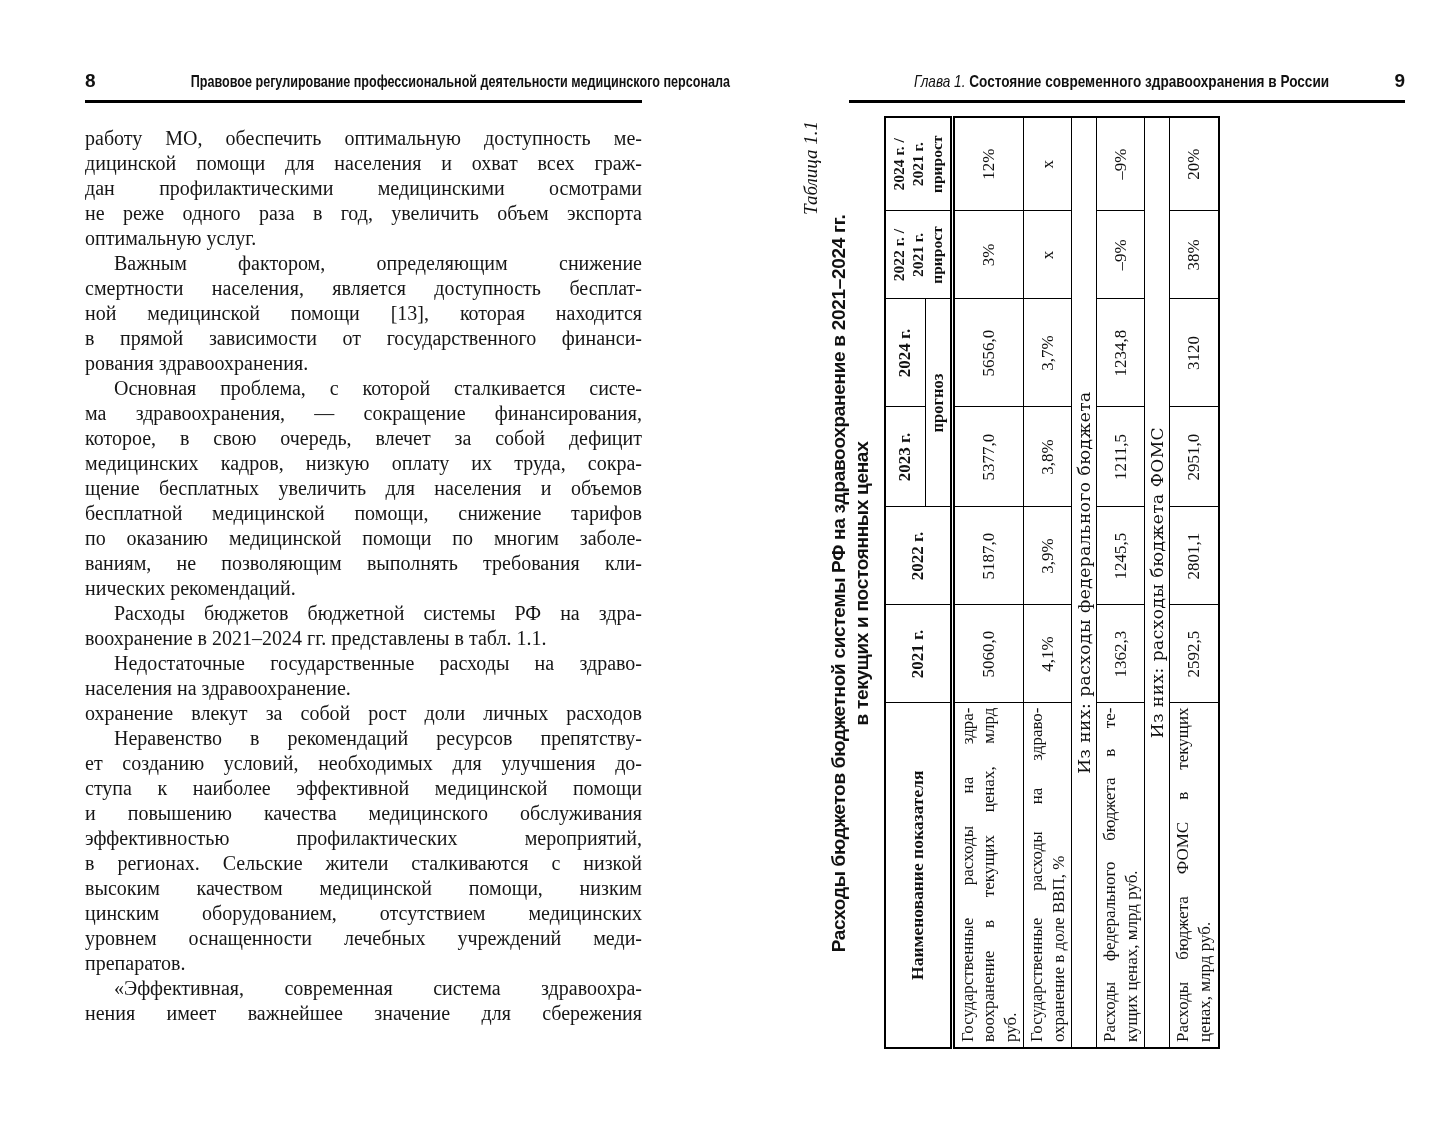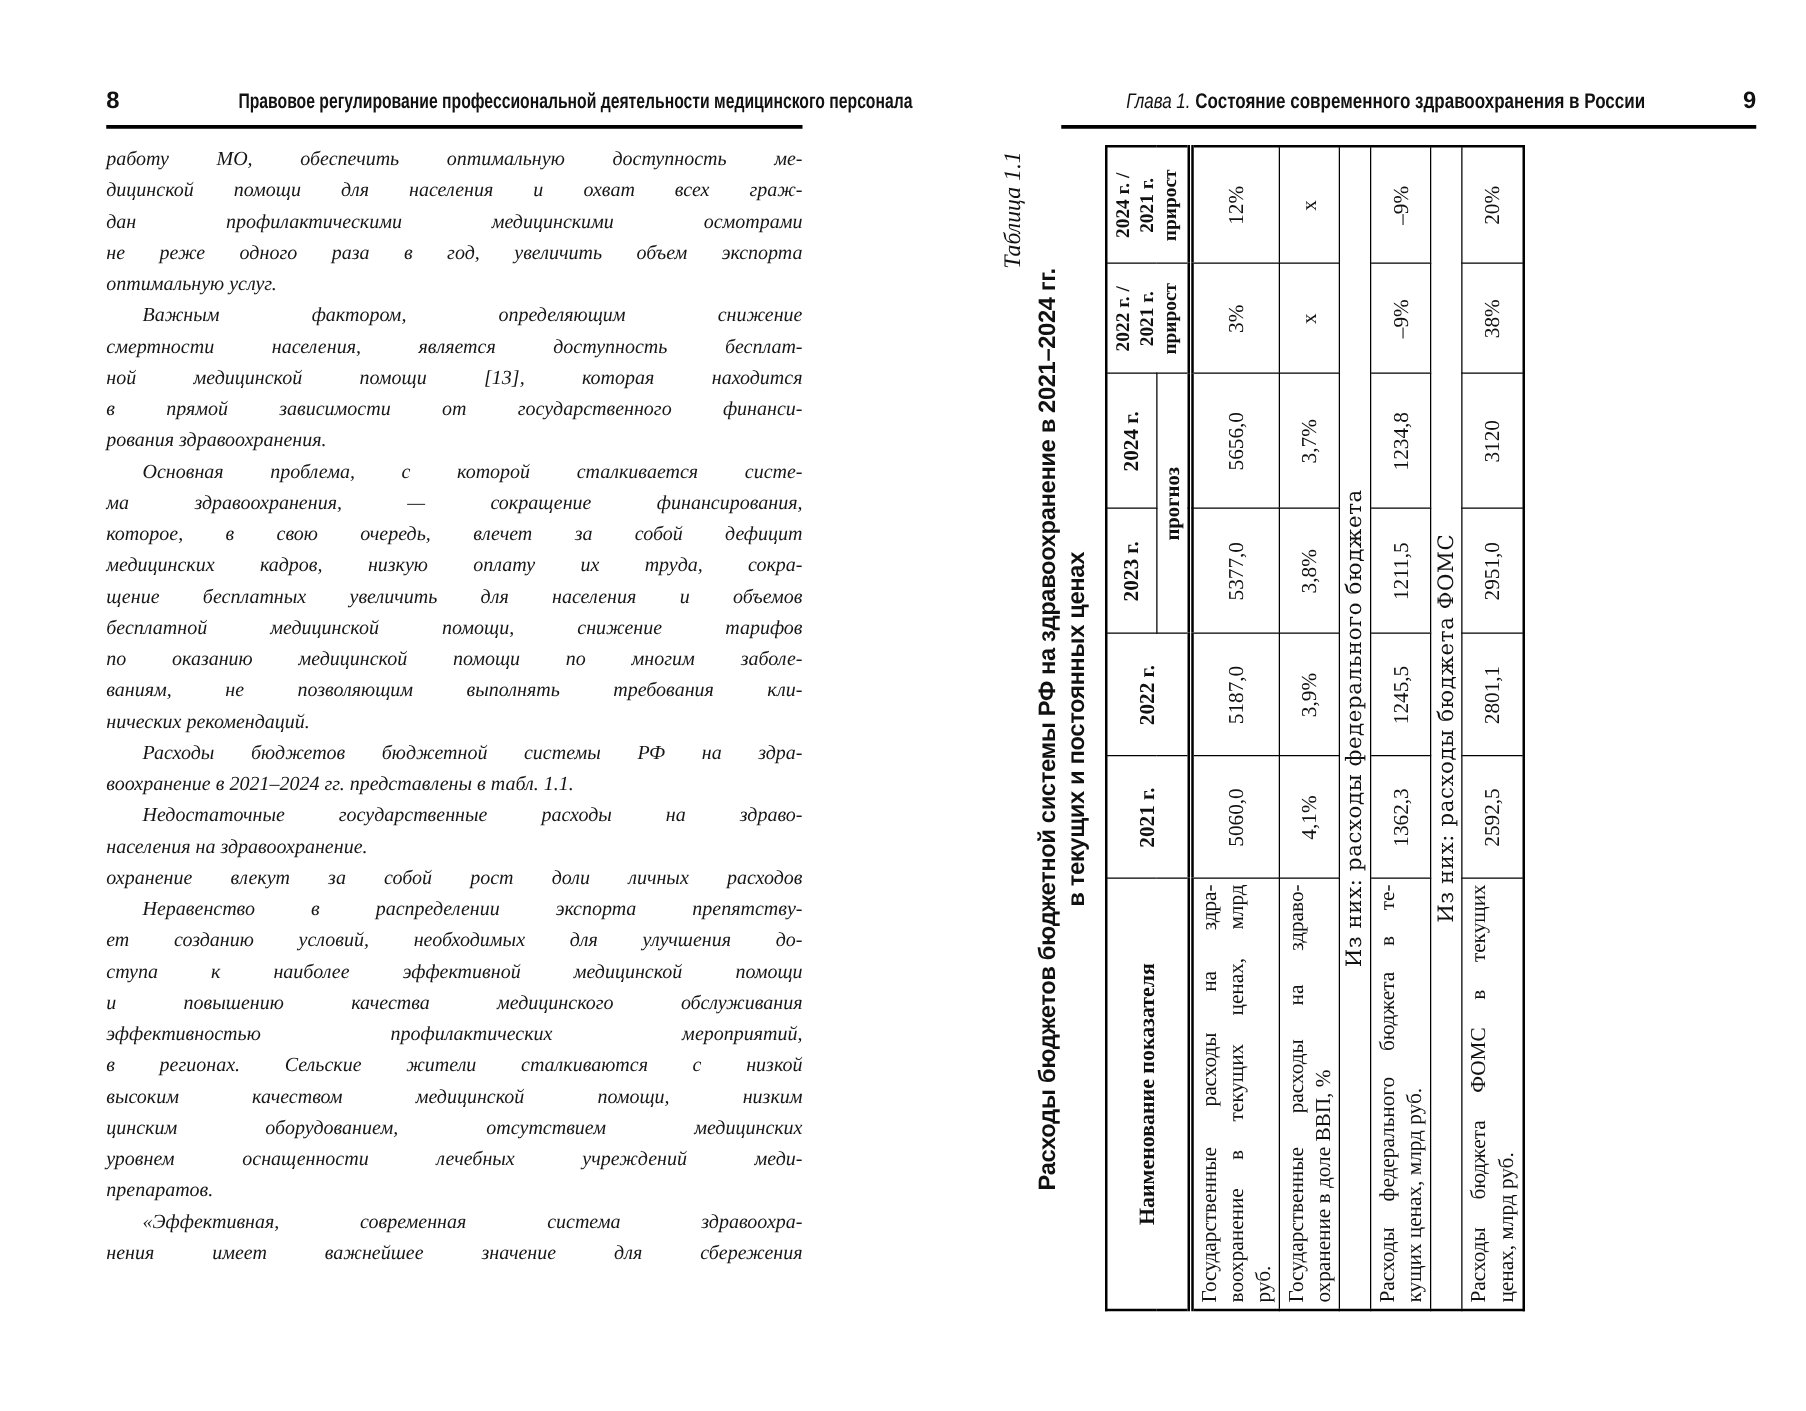--- a/index.html
+++ b/index.html
@@ -3,30 +3,30 @@
 <meta charset="utf-8">
 <style>
   html,body{margin:0;padding:0;background:#e8e8e8;}
   .sheet{position:relative;width:1445px;height:1129px;background:#ffffff;overflow:hidden;
          font-family:"Liberation Serif",serif;color:#161616;}
   
   .page-l{position:absolute;left:85px;top:70px;width:557px;}
   .page-r{position:absolute;left:849px;top:70px;width:556px;}
   .runhead{display:flex;align-items:baseline;height:26px;color:#111;}
   .pagenum{font:bold 19px "Liberation Sans",sans-serif;}
-  .rh-c{flex:1;text-align:left;overflow:visible;}
+  .rh-c{flex:1;text-align:center;overflow:visible;}
   .cond{display:inline-block;transform:scaleX(0.74);transform-origin:50% 50%;
         font:bold 17px "Liberation Sans",sans-serif;white-space:nowrap;}
   .cond2{display:inline-block;transform:scaleX(0.80);transform-origin:50% 50%;
         font-size:17px;font-family:"Liberation Sans",sans-serif;white-space:nowrap;}
   .cond2 .it{font-style:italic;font-weight:normal;}
   .cond2 .bd{font-weight:bold;}
   .rule{height:3px;background:#000;margin-top:4px;}
   
-  .body-text{margin-top:12px;font-size:16px;line-height:25px;width:557px;font-style:italic;}
+  .body-text{margin-top:23px;font-size:20px;line-height:25px;width:557px;}
   .line{min-height:25px;}
   .line.just{text-align:justify;text-align-last:justify;}
   .line.ind{text-indent:29px;}
   
   .rot{position:absolute;left:800px;top:1049px;width:931px;height:419px;
        transform:rotate(-90deg);transform-origin:0 0;}
   .tbl-label{font:italic 19px/22px "Liberation Serif",serif;text-align:right;padding-right:3px;color:#111;}
   .tbl-title{font:bold 19px/23px "Liberation Sans",sans-serif;text-align:center;margin-top:5px;
              letter-spacing:-0.3px;color:#111;}
   table.budget{border-collapse:collapse;table-layout:fixed;width:931px;margin-top:11px;
@@ -84,21 +84,21 @@
         <div class="para">
           <div class="line just ind">Расходы бюджетов бюджетной системы РФ на здра-</div>
           <div class="line">воохранение в 2021–2024 гг. представлены в табл. 1.1.</div>
         </div>
         <div class="para">
           <div class="line just ind">Недостаточные государственные расходы на здраво-</div>
           <div class="line">населения на здравоохранение.</div>
           <div class="line just">охранение влекут за собой рост доли личных расходов</div>
         </div>
         <div class="para">
-          <div class="line just ind">Неравенство в распределении экспорта препятству-</div>
+          <div class="line just ind">Неравенство в рекомендаций ресурсов препятству-</div>
           <div class="line just">ет созданию условий, необходимых для улучшения до-</div>
           <div class="line just">ступа к наиболее эффективной медицинской помощи</div>
           <div class="line just">и повышению качества медицинского обслуживания</div>
           <div class="line just">эффективностью профилактических мероприятий,</div>
           <div class="line just">в регионах. Сельские жители сталкиваются с низкой</div>
           <div class="line just">высоким качеством медицинской помощи, низким</div>
           <div class="line just">цинским оборудованием, отсутствием медицинских</div>
           <div class="line just">уровнем оснащенности лечебных учреждений меди-</div>
           <div class="line">препаратов.</div>
         </div>

